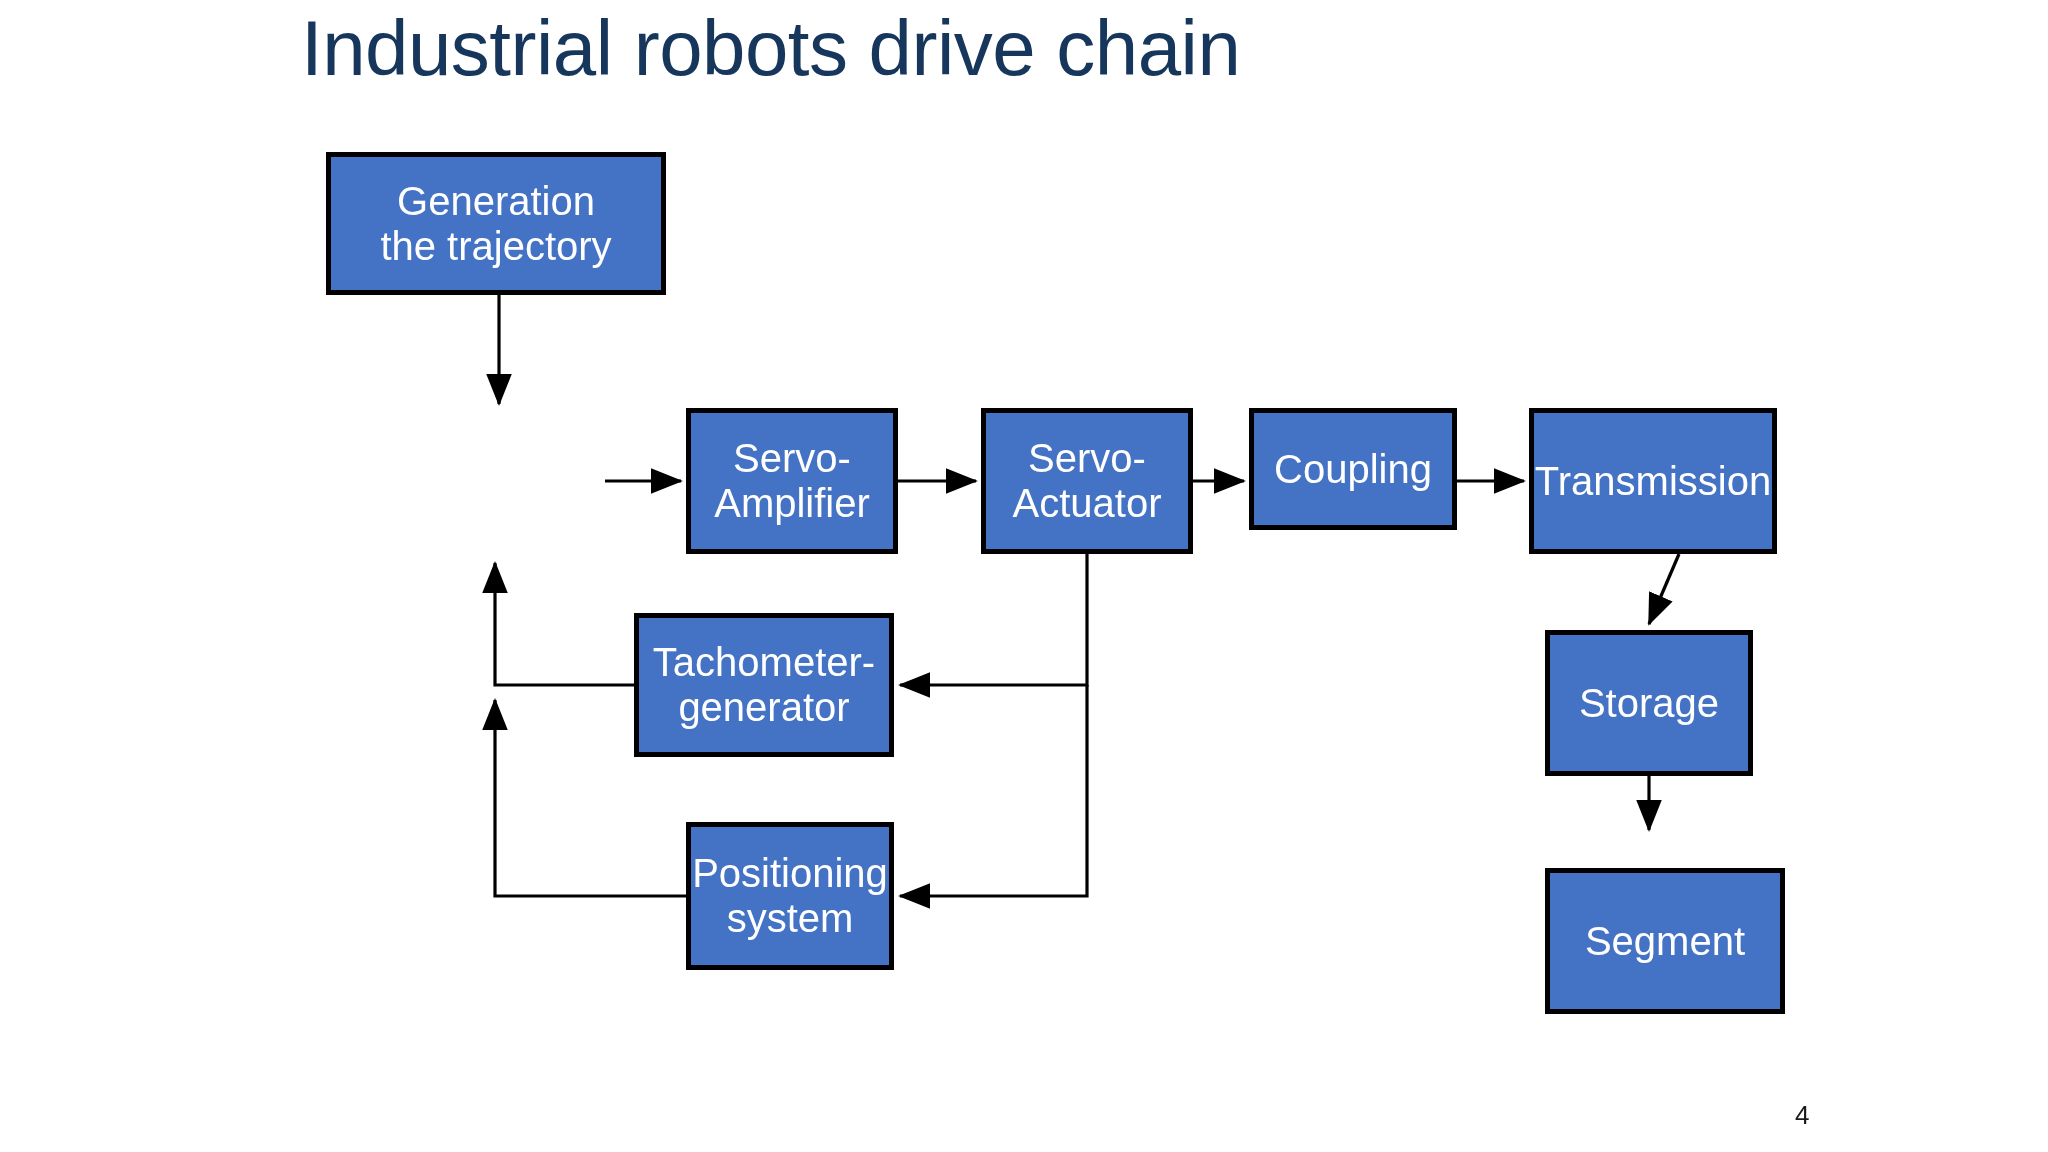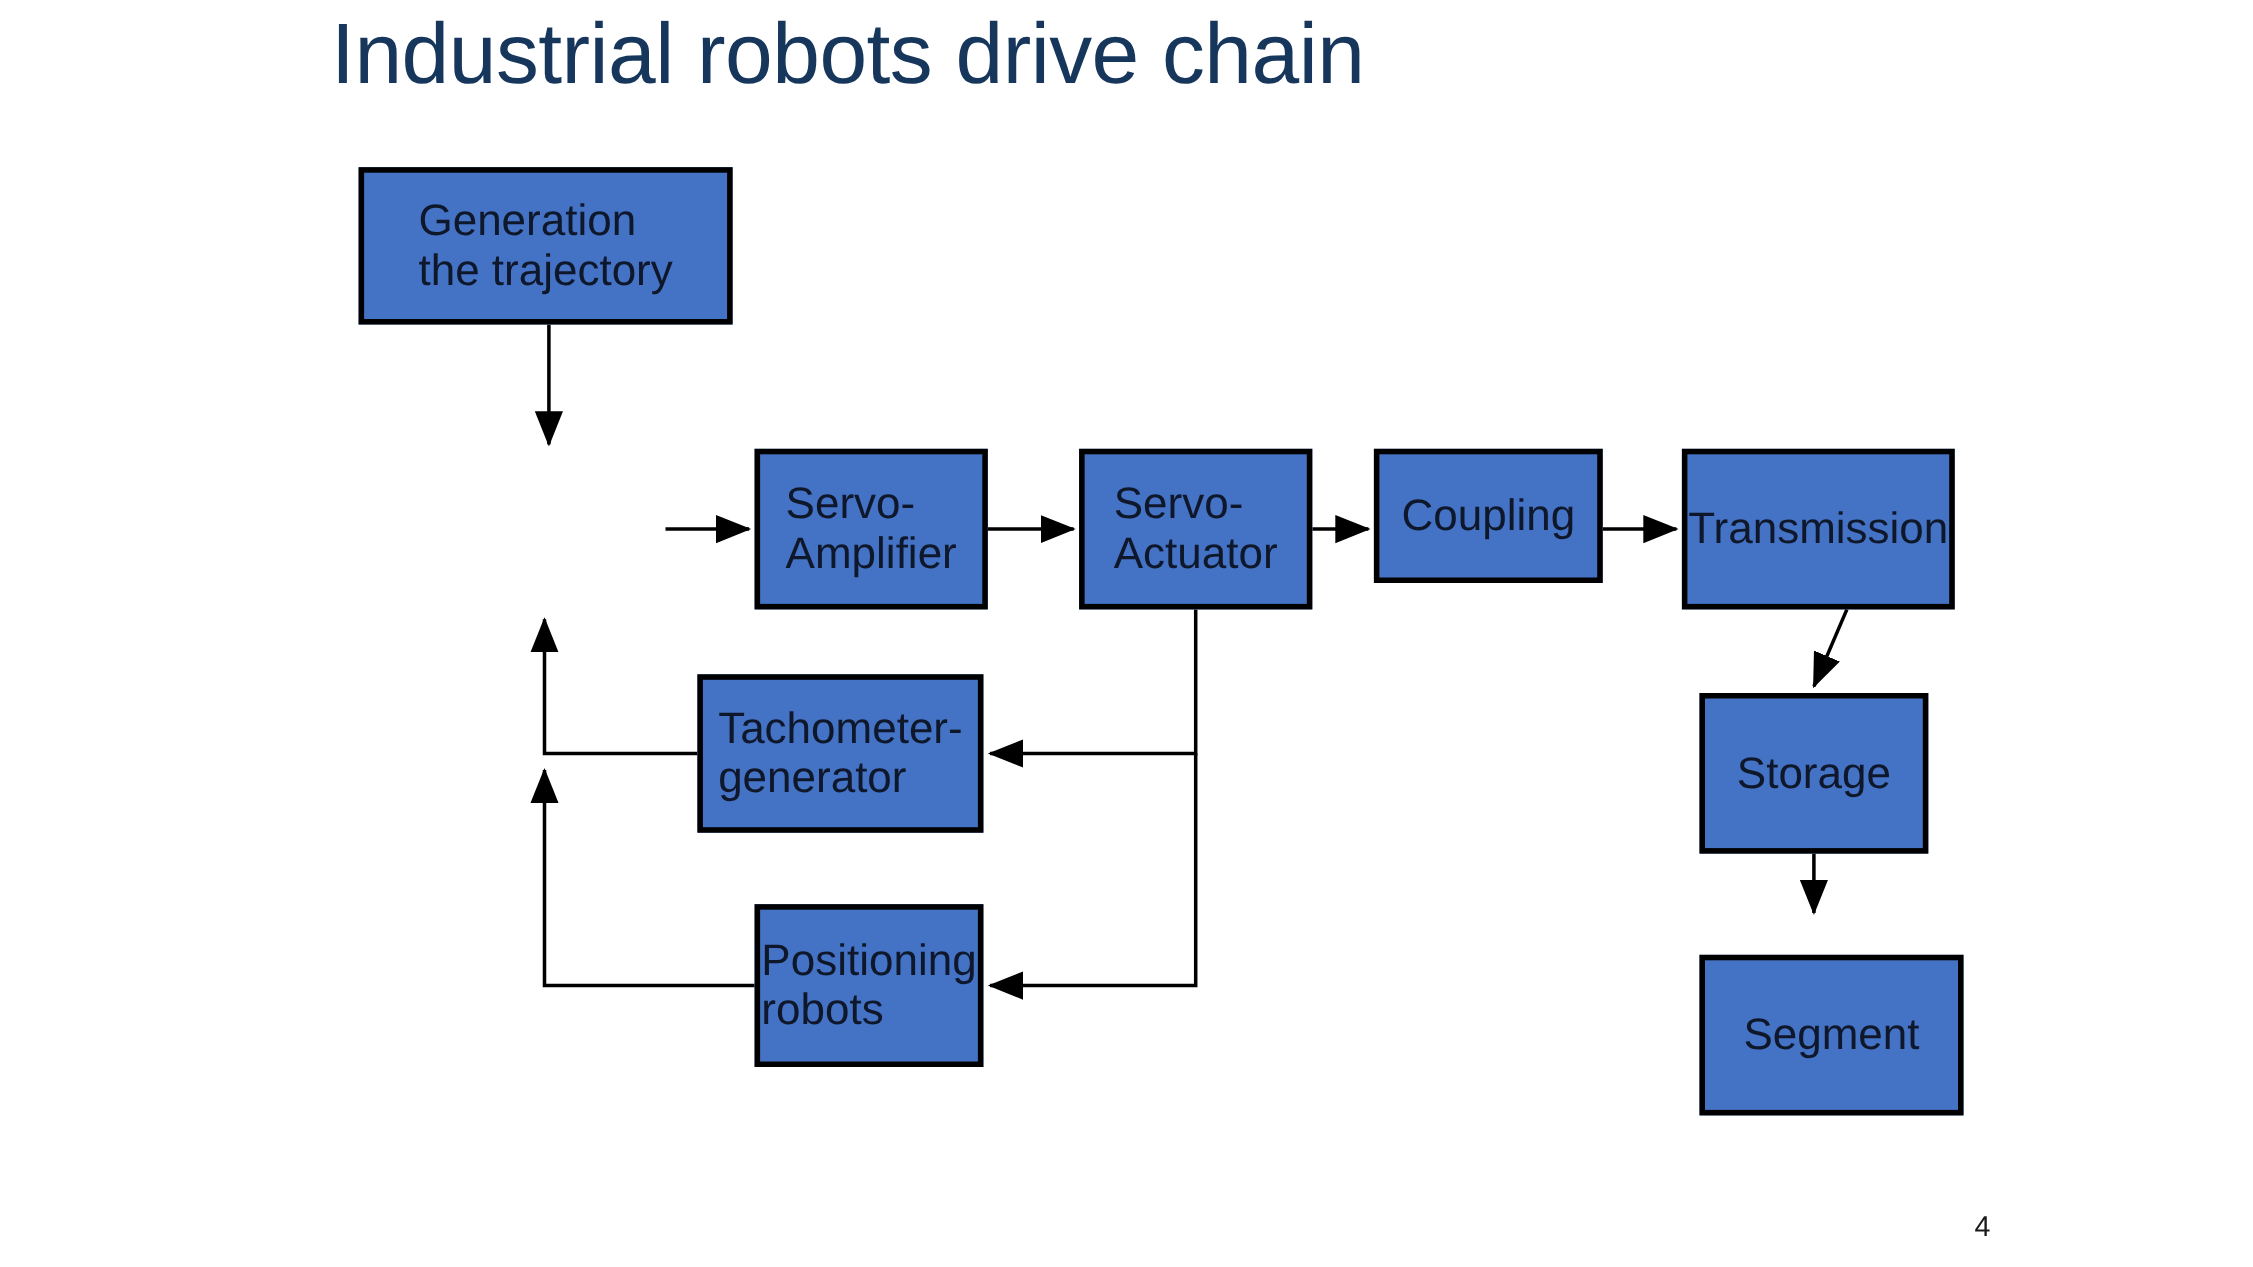--- a/index.html
+++ b/index.html
@@ -33,21 +33,22 @@
   }
   
   .node{
     position:absolute;
     box-sizing:border-box;
     background:#4472C4;
     border:5px solid #000000;
     display:flex;
     align-items:center;
     justify-content:center;
-    color:#0f172a;
+    text-align:center;
+    color:#ffffff;
     font-size:40px;
     line-height:1.12;
     font-weight:400;
     white-space:pre-line;
     z-index:3;
   }
   #page-num{
     position:absolute;
     left:1762px; top:1100px;
     font-size:26px;
@@ -103,21 +104,21 @@
 Actuator</div>
 
   <div class="node" style="left:1216px;top:408px;width:208px;height:122px;">Coupling</div>
 
   <div class="node" style="left:1496px;top:408px;width:248px;height:146px;">Transmission</div>
 
   <div class="node" style="left:601px;top:613px;width:260px;height:144px;">Tachometer-
 generator</div>
 
   <div class="node" style="left:653px;top:822px;width:208px;height:148px;">Positioning
-robots</div>
+system</div>
 
   <div class="node" style="left:1512px;top:630px;width:208px;height:146px;">Storage</div>
 
   <div class="node" style="left:1512px;top:868px;width:240px;height:146px;">Segment</div>
 
   <div id="page-num">4</div>
 
 </div>
 
 </body></html>

